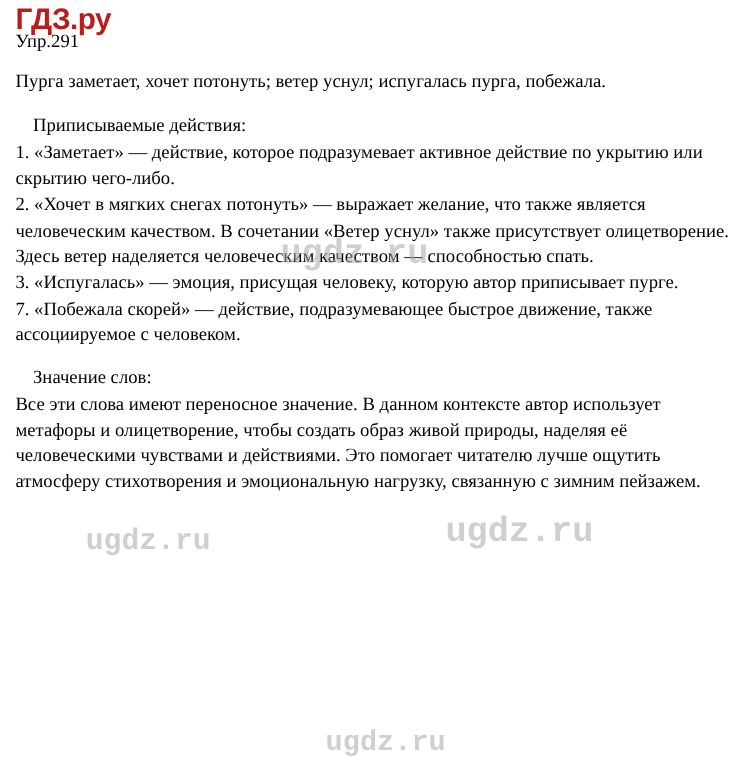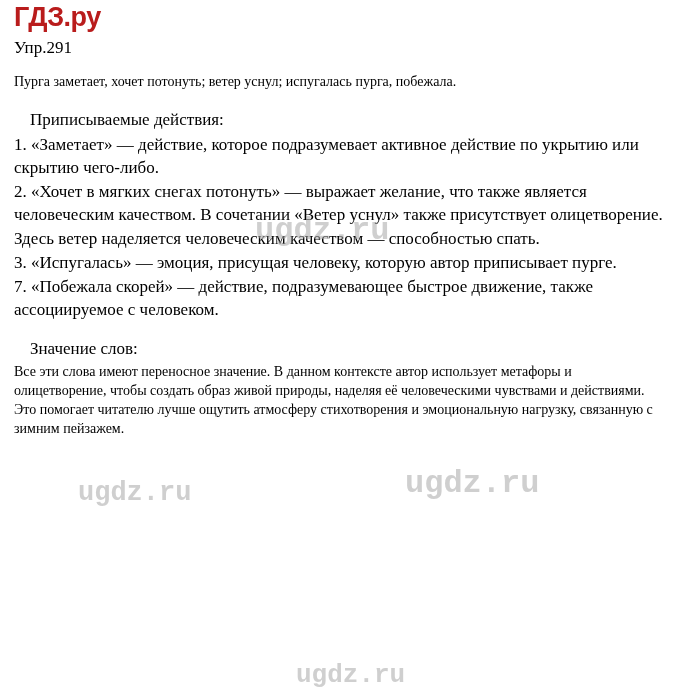--- a/index.html
+++ b/index.html
@@ -26,33 +26,33 @@
     top: 2px;
     font-family: "Liberation Sans", sans-serif;
     font-weight: bold;
     font-size: 27px;
     color: #b91c1c;
     letter-spacing: -0.5px;
   }
   .content {
     position: absolute;
     left: 14px;
-    top: 38px;
+    top: 28px;
     width: 652px;
   }
   .ex-number {
     font-family: "Liberation Serif", serif;
     font-size: 17px;
     font-weight: normal;
     margin: 0 0 14px 0;
     color: #000;
   }
   p.para {
     margin: 0 0 17px 0;
-    font-size: 14px;
+    font-size: 17px;
     line-height: 1.36;
     color: #000;
   }
   .label {
     margin: 0 0 2px 16px;
     font-size: 17px;
     line-height: 1.36;
   }
   .list {
     margin: 0 0 16px 0;

